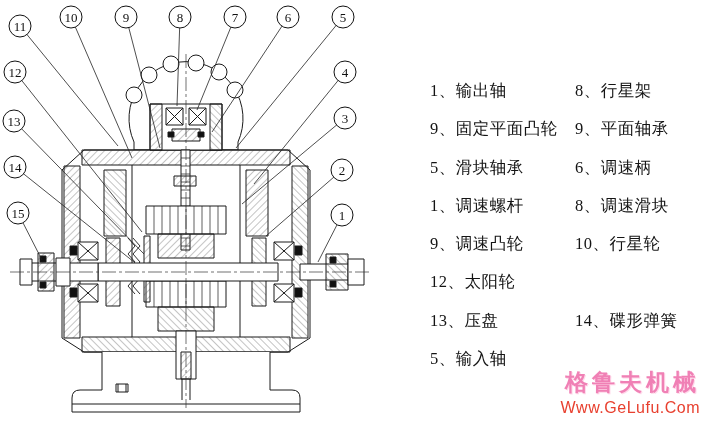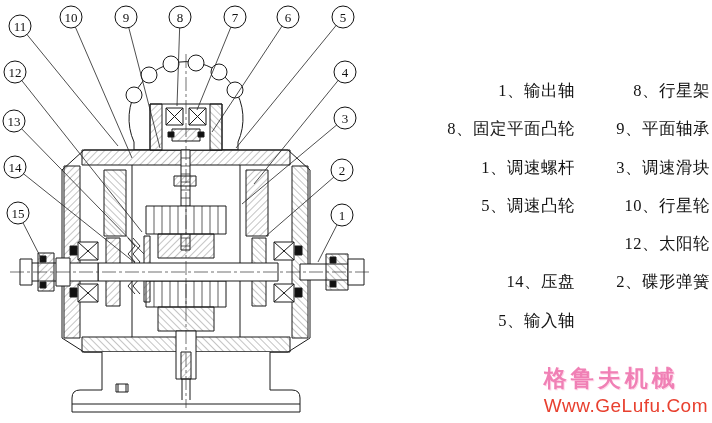--- a/index.html
+++ b/index.html
@@ -5,31 +5,31 @@
   html,body { margin:0; padding:0; background:#fff; }
   .stage {
     position:relative; width:712px; height:423px; background:#ffffff;
     font-family:"Liberation Serif", serif; overflow:hidden;
   }
   .drawing { position:absolute; left:0; top:0; }
   svg text.callout-num {
     font-family:"Liberation Serif", serif;
     font-size:13px; fill:#111;
   }
-  .legend { position:absolute; left:430px; top:80px; width:280px;text-align:right; }
+  .legend { position:absolute; left:430px; top:80px; width:280px; }
   .lrow { display:flex; height:38.3px; align-items:flex-start; }
   .lcell { font-size:16.5px; color:#141414; letter-spacing:0.5px; white-space:nowrap; }
   .lcell.c1 { width:145px; }
   .lcell.c2 { flex:1; }
-  .watermark { position:absolute; right:4px; bottom:6px; text-align:left; font-family:"Liberation Sans", sans-serif;margin-top:12px; }
+  .watermark { position:absolute; right:12px; bottom:6px; text-align:right; font-family:"Liberation Sans", sans-serif;margin-top:12px; }
   .wm-brand {
     font-size:23px; font-weight:bold; color:#f080b5; letter-spacing:4px;
     text-shadow:1px 1px 0 #ffd9ea;
   }
-  .wm-url { font-size:19px; color:#e8402f; margin-top:1px; letter-spacing:0.5px; }
+  .wm-url { font-size:16px; color:#e8402f; margin-top:1px; letter-spacing:0.5px; }
 </style>
 </head>
 <body>
 
 <div class="stage">
 
   <svg class="drawing" width="420" height="423" viewBox="0 0 420 423">
     <defs>
       <pattern id="h1" patternUnits="userSpaceOnUse" width="5" height="5" patternTransform="rotate(45)">
         <line x1="0" y1="0" x2="0" y2="5" stroke="#555" stroke-width="0.7"></line>
@@ -240,37 +240,41 @@
       </g>
     </g>
   </svg>
 
   <div class="legend">
     <div class="lrow">
       <span class="lcell c1">1、输出轴</span>
       <span class="lcell c2">8、行星架</span>
     </div>
     <div class="lrow">
-      <span class="lcell c1">8、固定平面凸轮</span>
+      <span class="lcell c1">9、固定平面凸轮</span>
       <span class="lcell c2">9、平面轴承</span>
     </div>
     <div class="lrow">
+      <span class="lcell c1">5、滑块轴承</span>
+      <span class="lcell c2">6、调速柄</span>
+    </div>
+    <div class="lrow">
       <span class="lcell c1">1、调速螺杆</span>
-      <span class="lcell c2">3、调速滑块</span>
-    </div>
-    <div class="lrow">
-      <span class="lcell c1">5、调速凸轮</span>
+      <span class="lcell c2">8、调速滑块</span>
+    </div>
+    <div class="lrow">
+      <span class="lcell c1">9、调速凸轮</span>
       <span class="lcell c2">10、行星轮</span>
     </div>
     <div class="lrow">
       <span class="lcell c2">12、太阳轮</span>
     </div>
     <div class="lrow">
-      <span class="lcell c1">14、压盘</span>
-      <span class="lcell c2">2、碟形弹簧</span>
+      <span class="lcell c1">13、压盘</span>
+      <span class="lcell c2">14、碟形弹簧</span>
     </div>
     <div class="lrow">
       <span class="lcell c1">5、输入轴</span>
       <span class="lcell c2"></span>
     </div>
   </div>
 
   <div class="watermark">
     <div class="wm-brand">格鲁夫机械</div>
     <div class="wm-url">Www.GeLufu.Com</div>

